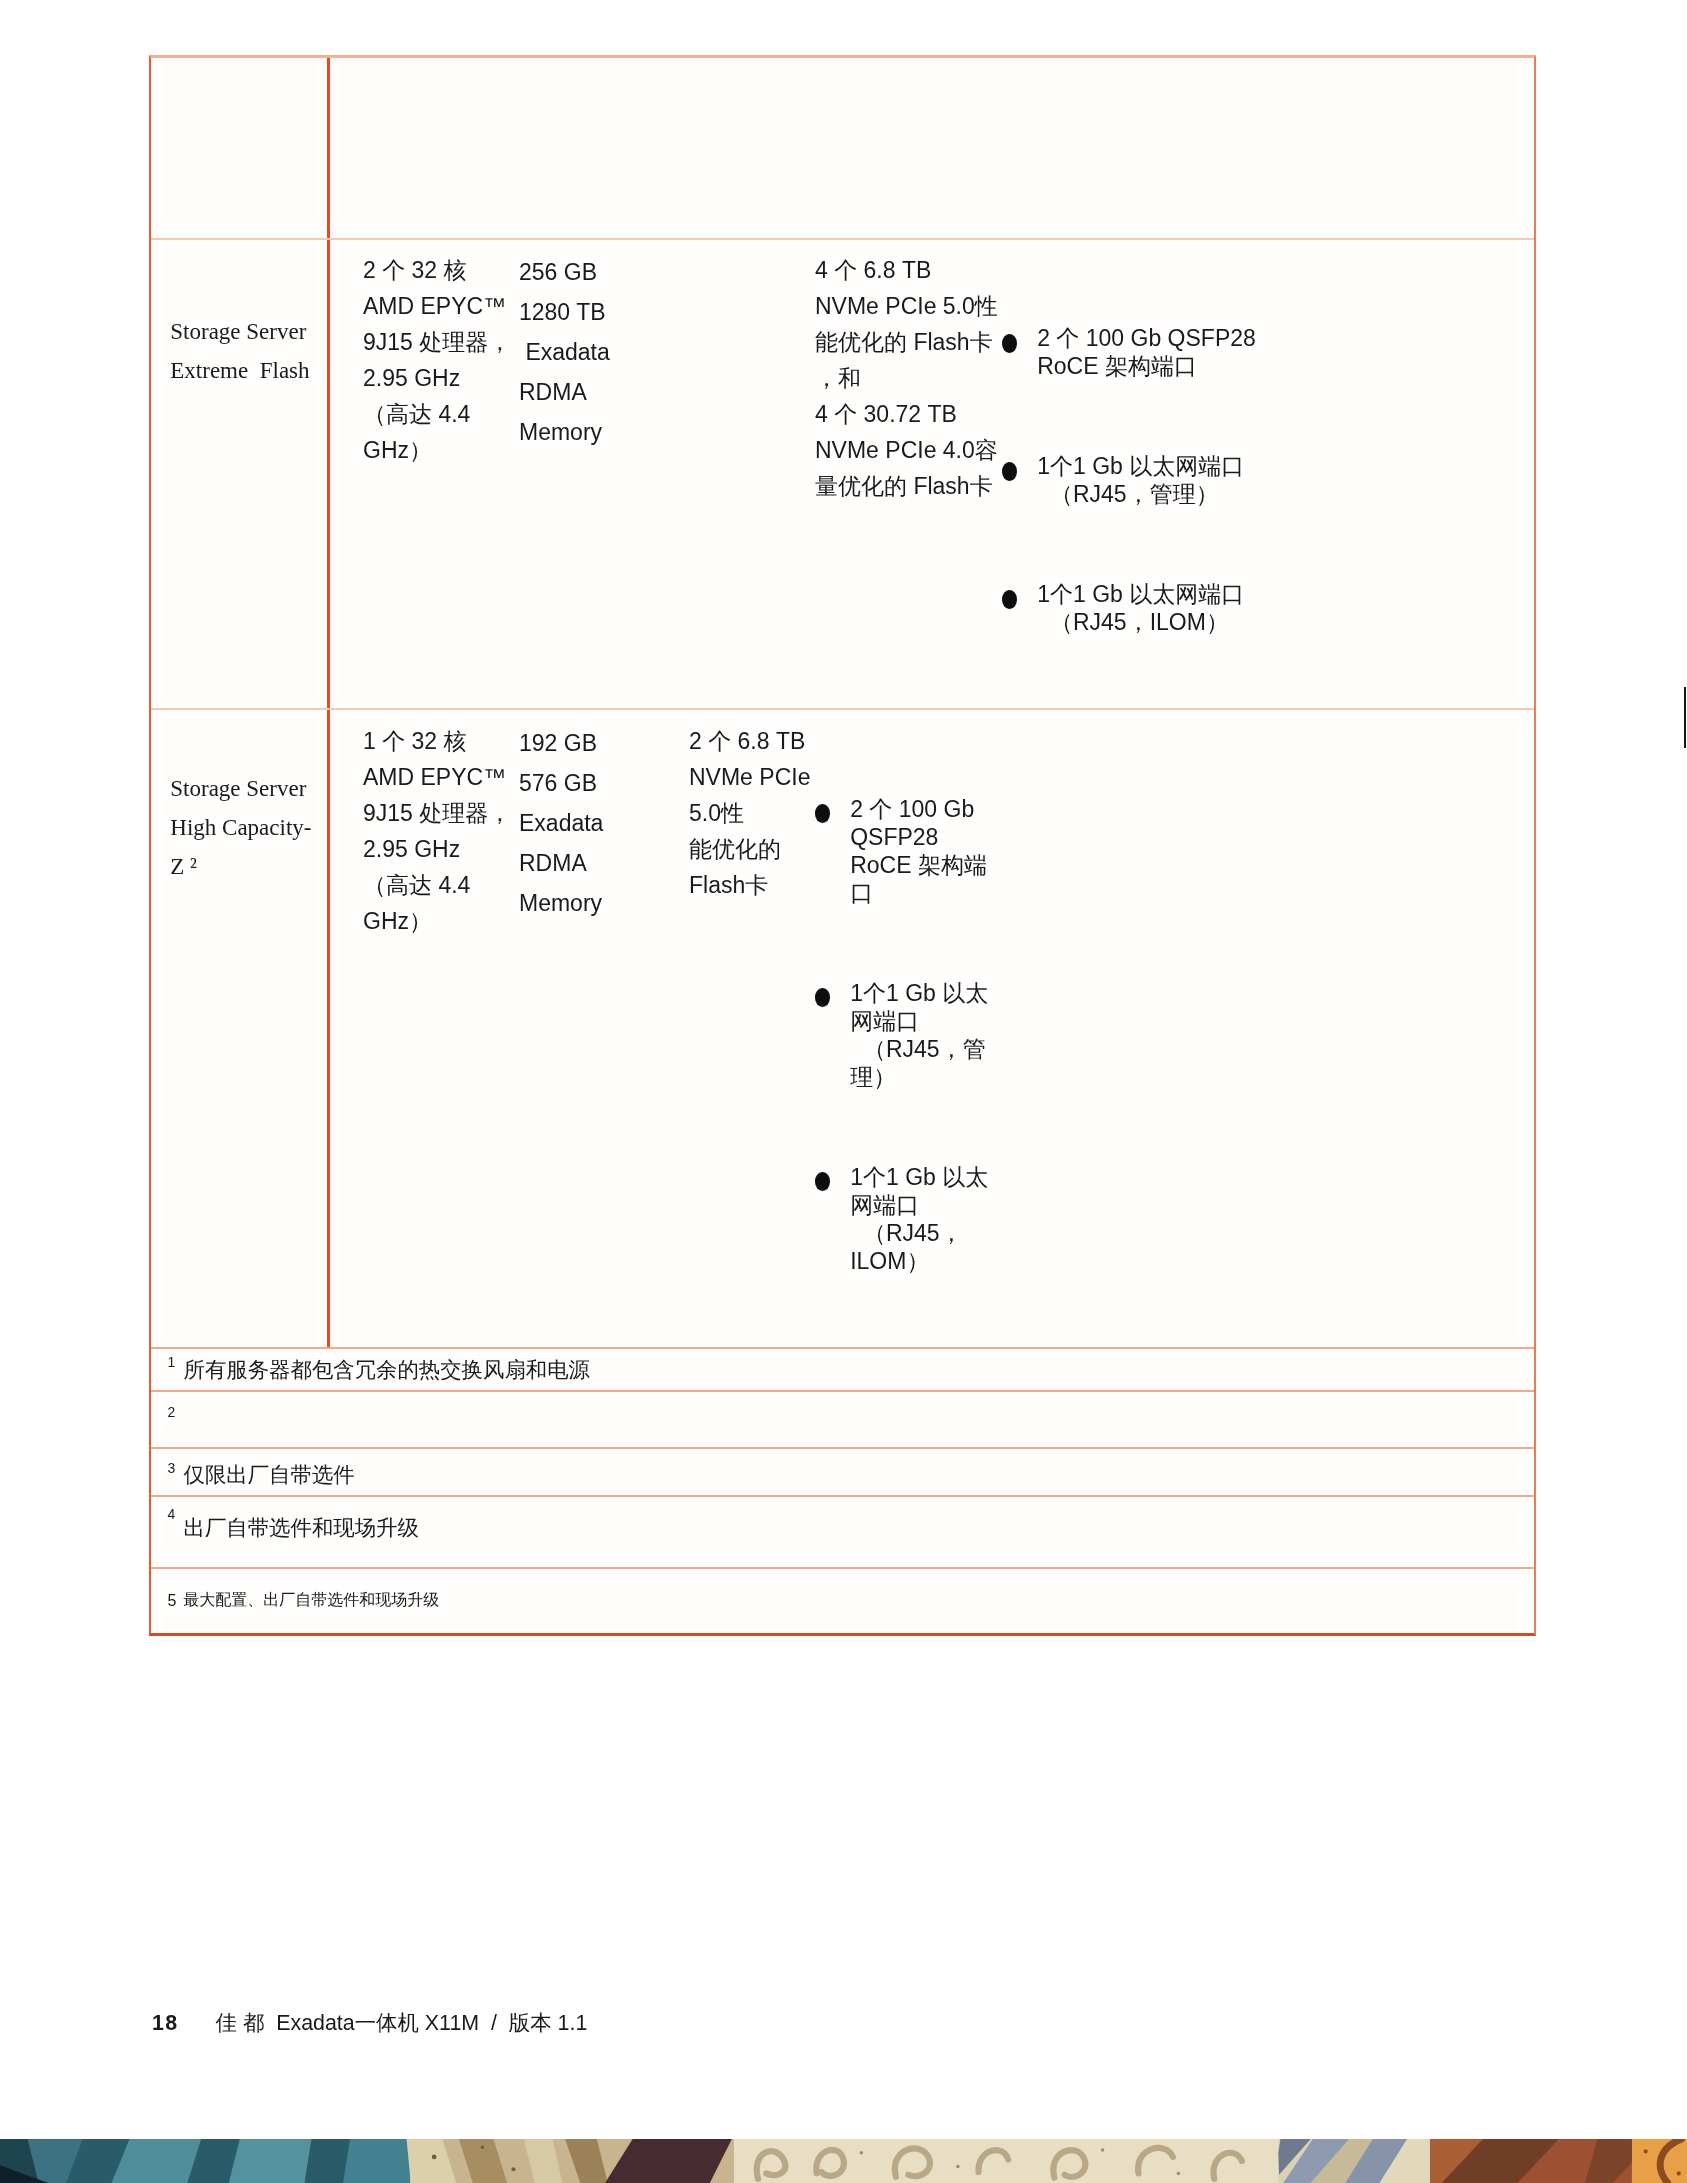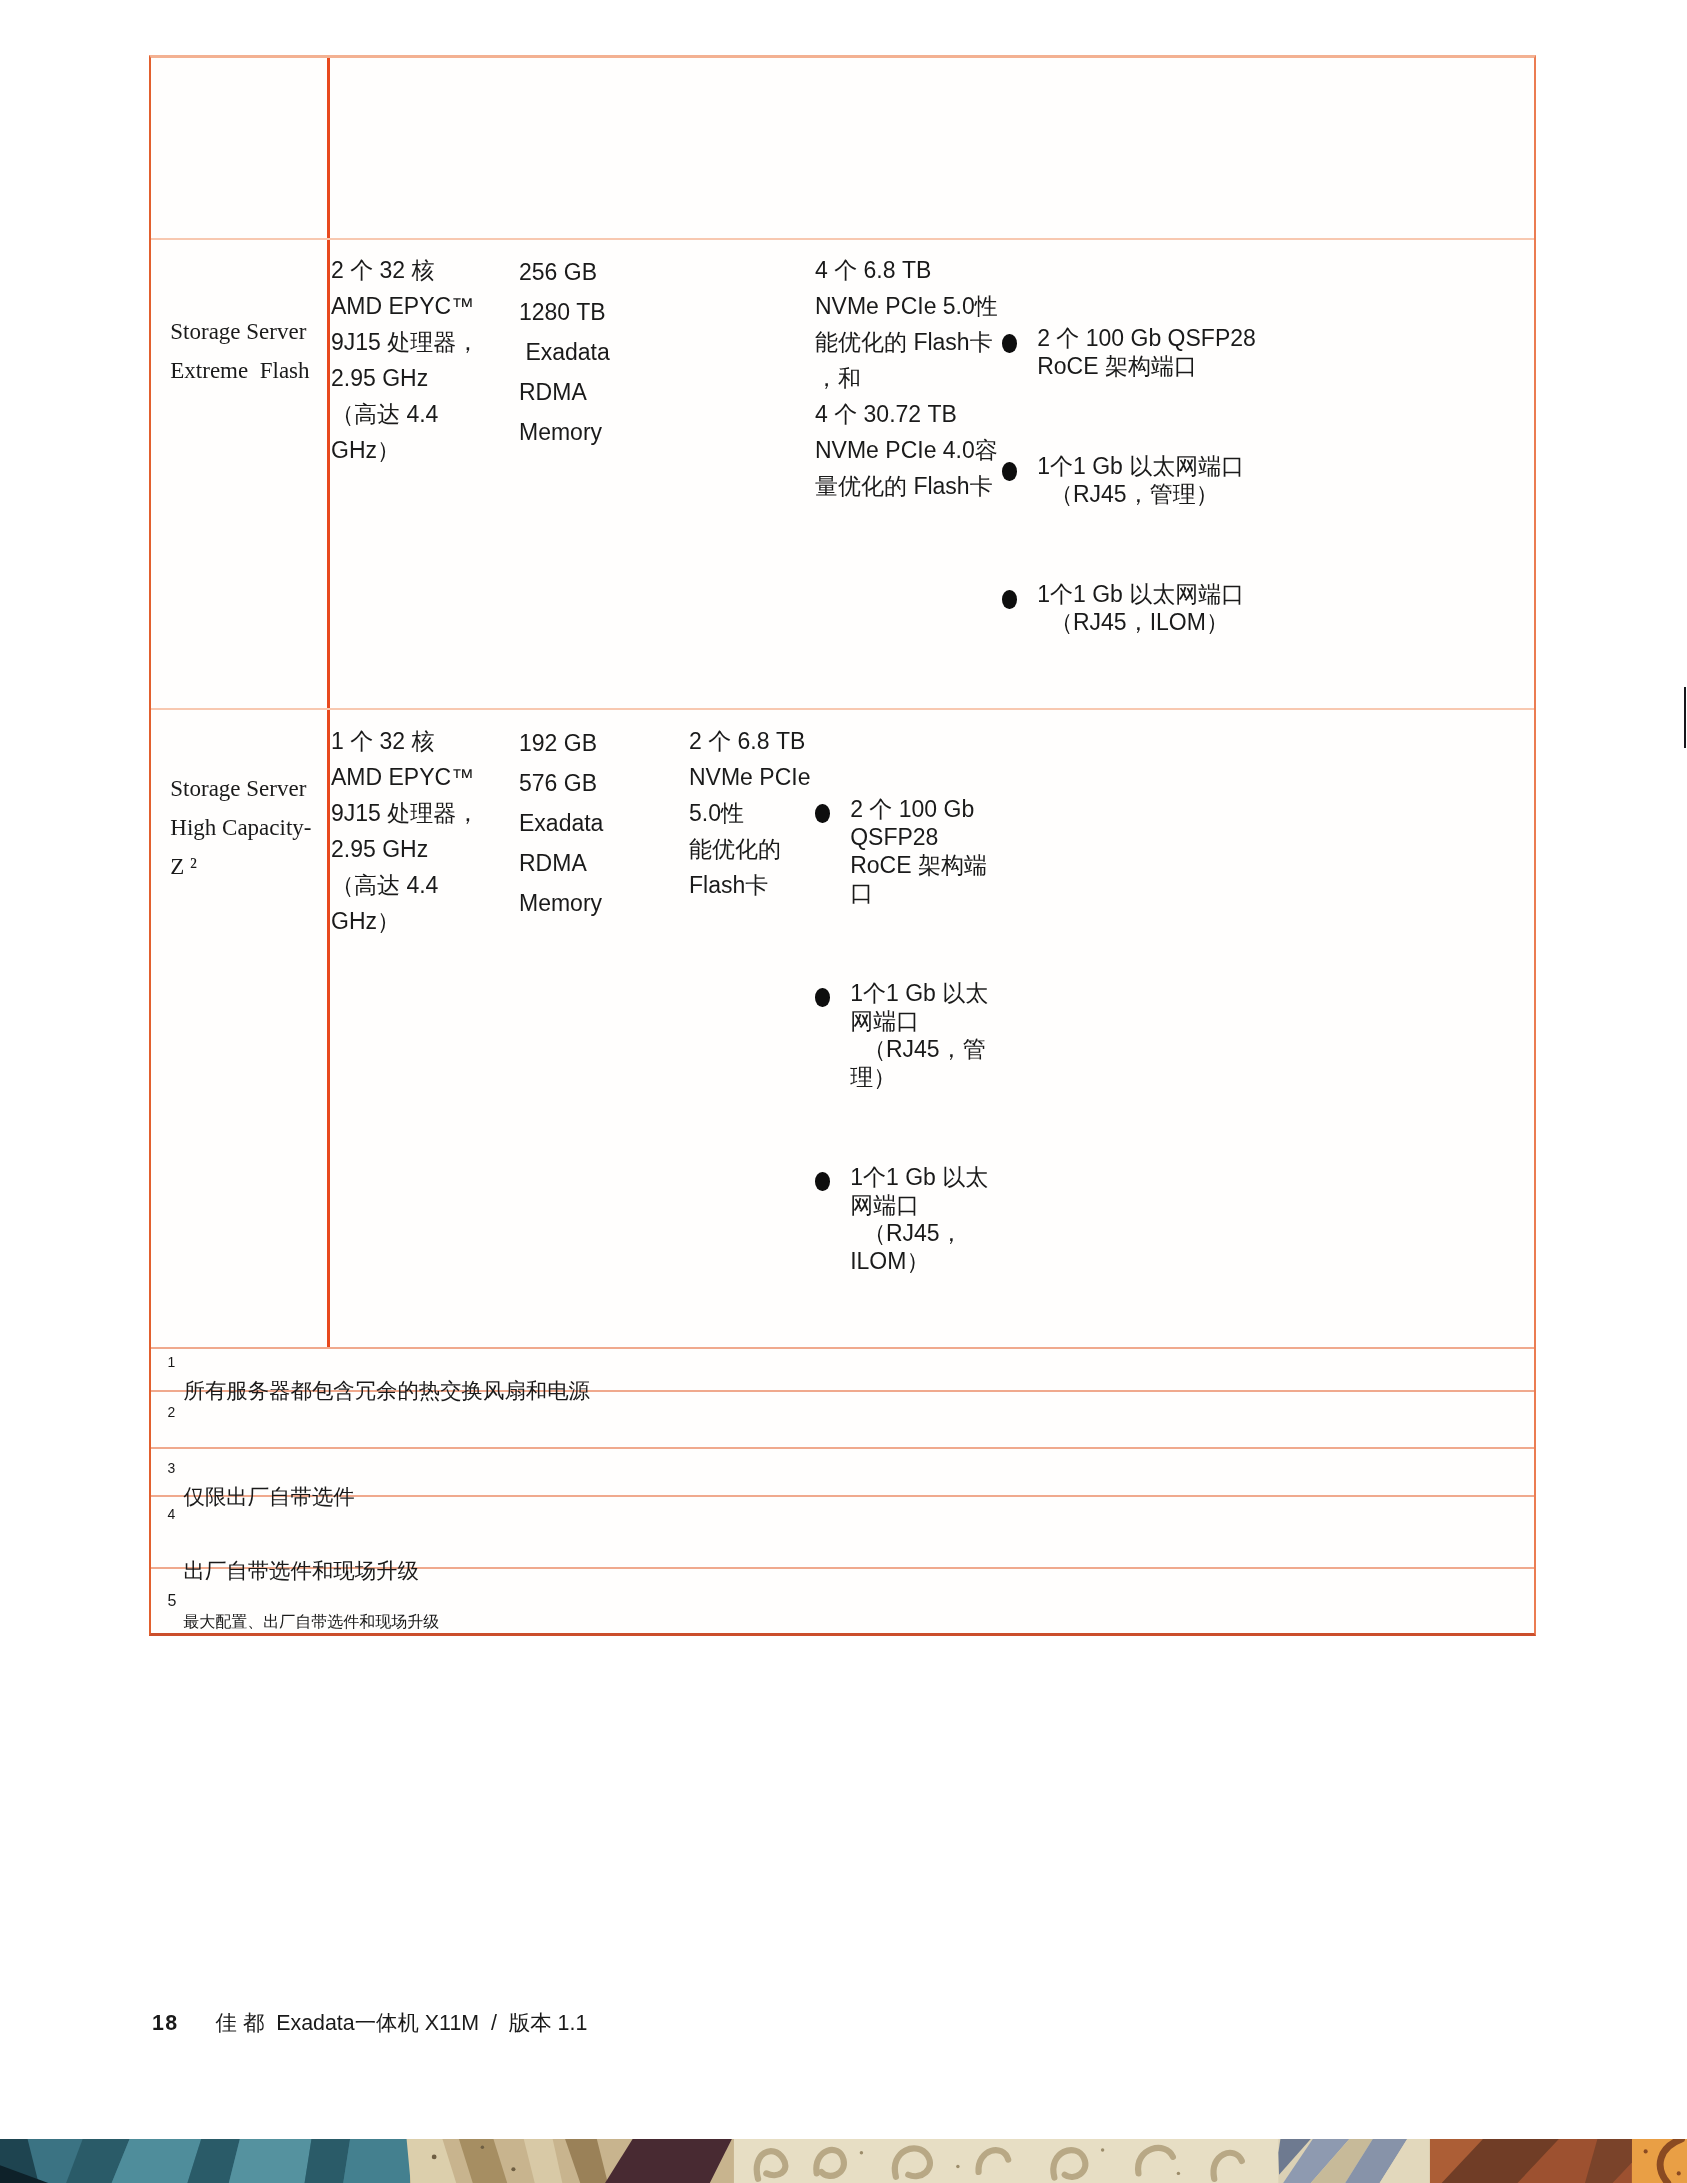--- a/index.html
+++ b/index.html
@@ -32,21 +32,21 @@
   .row-1{min-height:249px;}
   .row-2{min-height:325px;}
   .cell{
     box-sizing:border-box;
     font-size:23px;line-height:36px;
     white-space:pre-wrap;
     padding-top:12.4px;
   }
   .label-cell{padding:72px 5.5px 6.9px 19.3px;line-height:39px;}
   .row-2 .label-cell{padding-top:59px;}
-  .cpu-cell{padding-left:1px;}
+  .cpu-cell{padding-left:33px;}
   .mem-cell{line-height:40px;}
   .net-cell{padding-top:12.4px;}
   .net-item{display:flex;align-items:flex-start;}
   .bullet{
     flex:none;width:14.5px;height:18.6px;border-radius:50%;
     background:#0e0e0e;margin:9.6px 20.7px 0 0;
   }
   .net-text{white-space:pre-wrap;font-size:23px;line-height:28px;}
   
   .fn-row{
@@ -56,21 +56,21 @@
     padding-left:16.5px;
     font-size:21.4px;
   }
   .fn-1{height:43px;}
   .fn-2{height:57px;}
   .fn-3{height:48px;padding-top:5.5px;}
   .fn-4{height:72px;align-items:flex-start;padding-top:16.5px;}
   .fn-5{height:66px;font-size:16px;}
   .fn-marker{font-size:65%;vertical-align:super;margin-right:8.3px;position:relative;top:-6.9px;}
   .fn-5 .fn-marker{font-size:100%;vertical-align:baseline;top:0;margin-right:6.9px;}
-  .fn-text{white-space:pre-wrap;margin-top:43px;}
+  .fn-text{white-space:pre-wrap;}
   
   .edge-mark{
     position:absolute;left:1684px;top:687px;width:2.1px;height:61px;
     background:#17171c;
   }
   
   .footer{
     position:absolute;left:152px;top:2010px;
     font-size:21.4px;line-height:27.6px;
     display:flex;align-items:baseline;

